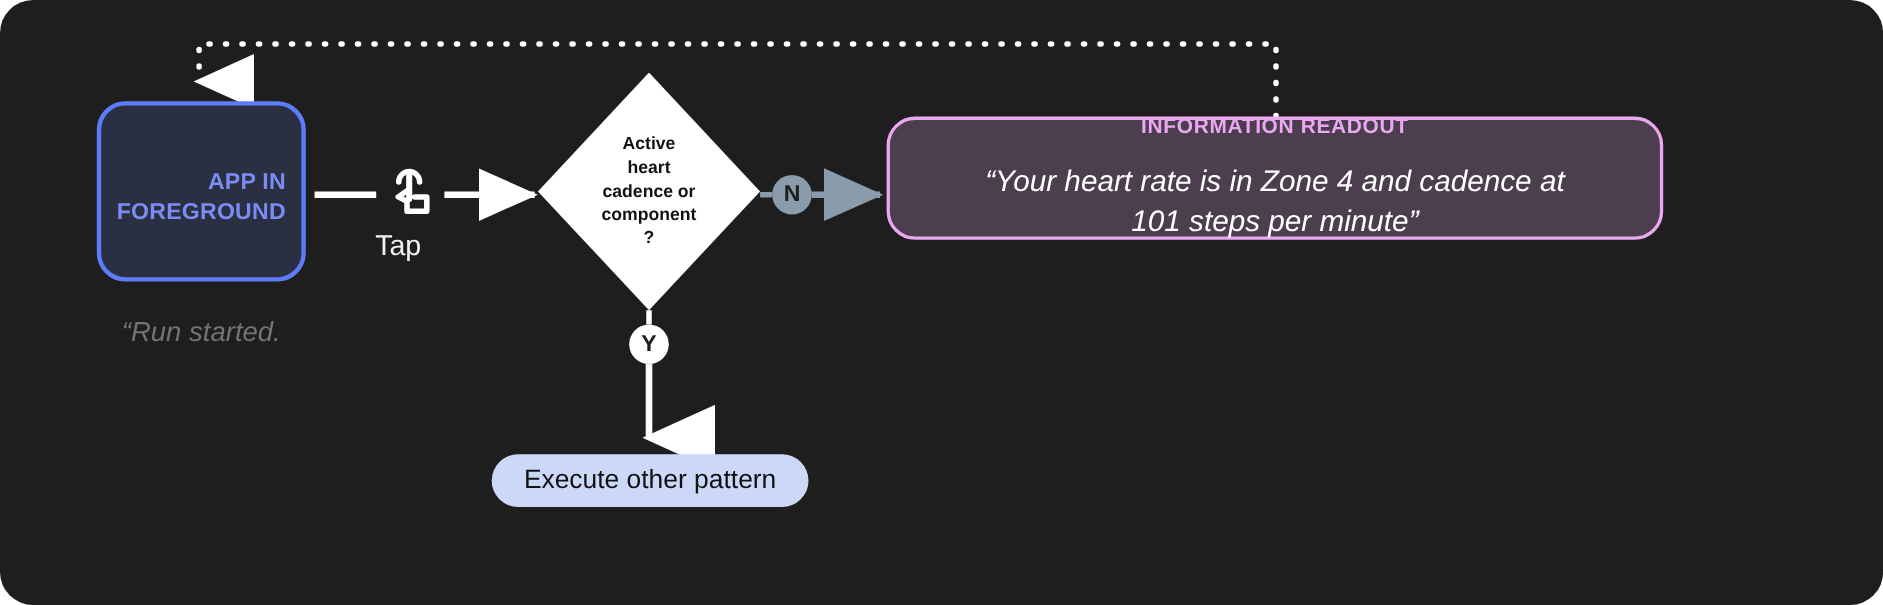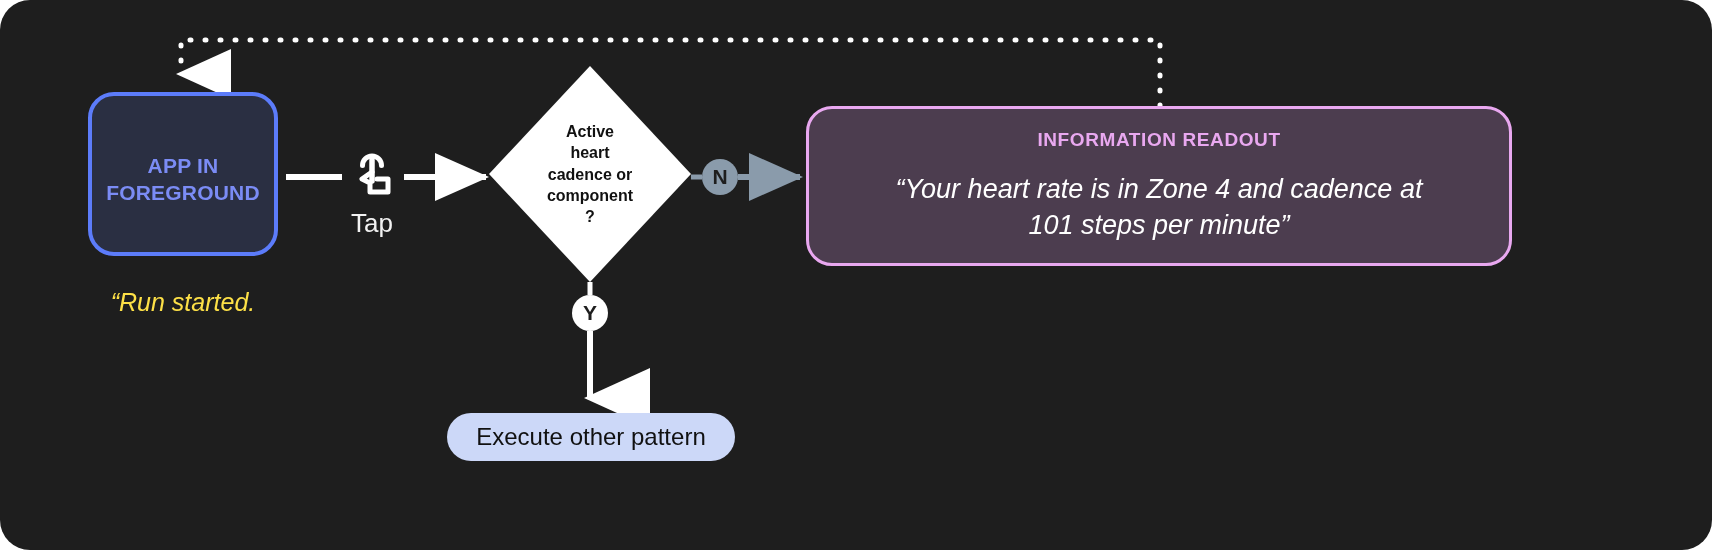--- a/index.html
+++ b/index.html
@@ -32,39 +32,39 @@
     box-sizing: border-box;
     display: flex;
     align-items: center;
     justify-content: center;
   }
   #app-node-label {
     color: #7b8cf5;
     font-size: 21px;
     font-weight: bold;
     line-height: 1.28;
-    text-align: center;
+    text-align: right;
     letter-spacing: .2px;
     margin-top: 12px;
   }
   #app-caption {
     left: 70px;
     top: 286px;
     width: 226px;
     text-align: center;
-    color: #fde047;
+    color: #737373;
     font-size: 25px;
     font-style: italic;
     line-height: 1.3;
   }
 
   
   #tap-icon { left: 344px; top: 148px; width: 56px; height: 56px; }
   #tap-label {
-    left: 330px;
+    left: 320px;
     top: 208px;
     width: 84px;
     text-align: center;
     color: #f2f2f2;
     font-size: 26px;
   }
 
   
   #decision-node {
     left: 489px;
@@ -117,21 +117,21 @@
     background: #ffffff;
     color: #1e1e1e;
     font-size: 21px;
   }
 
   
   #readout-node {
     left: 806px;
     top: 106px;
     width: 706px;
-    height: 160px;
+    height: 112px;
     background: #4c3d4f;
     border: 3px solid #e9a8f0;
     border-radius: 26px;
     box-sizing: border-box;
     display: flex;
     flex-direction: column;
     align-items: center;
     justify-content: center;
     padding: 0 26px;
   }

